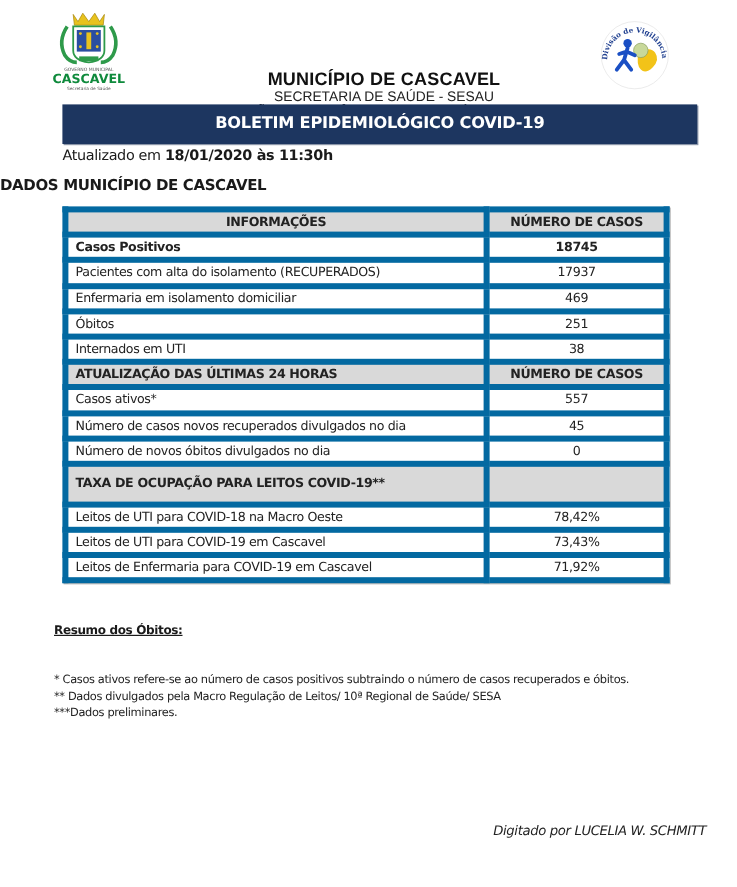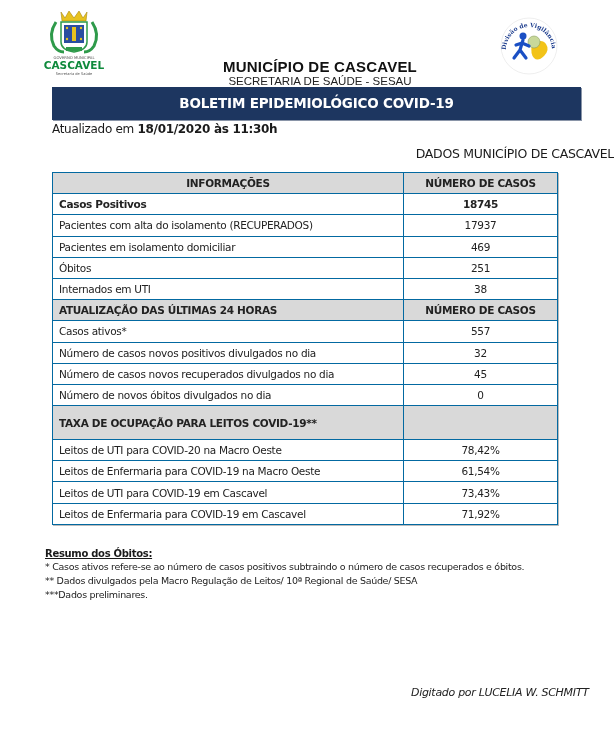--- a/index.html
+++ b/index.html
@@ -14,35 +14,35 @@
     .head-sub { font-size: 11.5px; line-height: 13px; color: #222; }
 
     
     .banner { position: absolute; left: 52px; top: 87px; width: 529px; height: 33px; background: #1d3660;
               color: #fff; font-weight: bold; font-size: 13.5px; text-align: center; line-height: 33px;
               font-family: "DejaVu Sans", sans-serif; letter-spacing: -0.2px; box-shadow: 1px 1px 0 #8a95a8; }
 
     .updated { position: absolute; left: 52px; top: 122px; font-size: 12px; font-family: "DejaVu Sans", sans-serif; letter-spacing: -0.3px; }
     .updated b { font-weight: bold; }
 
-    .section-title { position: absolute; left: 0; width: 614px; top: 146px; text-align: right; font-weight: normal;
+    .section-title { position: absolute; left: 0; width: 614px; top: 146px; text-align: left; font-weight: bold;
                      font-size: 12.5px; font-family: "DejaVu Sans", sans-serif; letter-spacing: -0.3px; }
 
     
     .tbl { position: absolute; left: 52px; top: 172px; width: 506px; border-collapse: collapse;
            font-family: "DejaVu Sans", sans-serif; font-size: 10.5px; letter-spacing: -0.3px; box-shadow: 1px 1px 0 #bbb; }
-    .tbl td { border: 1px solid #0369a1; height: 21.2px; padding: 0 6px; vertical-align: middle; color: #222; }
+    .tbl td { border: 5px solid #0369a1; height: 21.2px; padding: 0 6px; vertical-align: middle; color: #222; }
     .tbl td.c1 { width: 351px; }
     .tbl td.c2 { text-align: center; }
     .tbl tr.hdr td { background: #d9d9d9; font-weight: bold; }
     .tbl tr.hdr td.c1.center { text-align: center; }
     .tbl tr.bold td { font-weight: bold; }
     .tbl tr.tall td { height: 34px; }
 
-    .resumo { position: absolute; left: 45px; top: 548px; font-size: 10px; font-weight: bold; text-decoration: underline;
+    .resumo { position: absolute; left: 45px; top: 520px; font-size: 10px; font-weight: bold; text-decoration: underline;
               font-family: "DejaVu Sans", sans-serif; letter-spacing: -0.3px; }
     .notes { position: absolute; left: 45px; top: 560px; font-size: 9.5px; line-height: 14px;
              font-family: "DejaVu Sans", sans-serif; letter-spacing: -0.3px; color: #222; }
     .typed { position: absolute; left: 411px; top: 640px; font-size: 11px; font-style: italic;
              font-family: "DejaVu Sans", sans-serif; letter-spacing: -0.3px; color: #222; margin-top: 46px; }
   </style>
 </head>
 <body>
 
 <div class="logo-left">
@@ -109,64 +109,56 @@
     </tr>
     <tr class="bold">
       <td class="c1">Casos Positivos</td>
       <td class="c2">18745</td>
     </tr>
     <tr>
       <td class="c1">Pacientes com alta do isolamento (RECUPERADOS)</td>
       <td class="c2">17937</td>
     </tr>
     <tr>
-      <td class="c1">Pacientes em isolamento domiciliar</td>
+      <td class="c1">Enfermaria em isolamento domiciliar</td>
       <td class="c2">469</td>
     </tr>
     <tr>
       <td class="c1">Óbitos</td>
       <td class="c2">251</td>
     </tr>
     <tr>
       <td class="c1">Internados em UTI</td>
       <td class="c2">38</td>
     </tr>
 
     <tr class="hdr">
       <td class="c1">ATUALIZAÇÃO DAS ÚLTIMAS 24 HORAS</td>
       <td class="c2">NÚMERO DE CASOS</td>
     </tr>
     <tr>
       <td class="c1">Casos ativos*</td>
       <td class="c2">557</td>
     </tr>
     <tr>
-      <td class="c1">Número de casos novos positivos divulgados no dia</td>
-      <td class="c2">32</td>
-    </tr>
-    <tr>
       <td class="c1">Número de casos novos recuperados divulgados no dia</td>
       <td class="c2">45</td>
     </tr>
     <tr>
       <td class="c1">Número de novos óbitos divulgados no dia</td>
       <td class="c2">0</td>
     </tr>
 
     <tr class="hdr tall">
       <td class="c1">TAXA DE OCUPAÇÃO PARA LEITOS COVID-19**</td>
       <td class="c2"></td>
     </tr>
     <tr>
-      <td class="c1">Leitos de UTI para COVID-20 na Macro Oeste</td>
+      <td class="c1">Leitos de UTI para COVID-18 na Macro Oeste</td>
       <td class="c2">78,42%</td>
-    </tr>
-    <tr>
-      <td class="c1">Leitos de Enfermaria para COVID-19 na Macro Oeste</td>
-      <td class="c2">61,54%</td>
     </tr>
     <tr>
       <td class="c1">Leitos de UTI para COVID-19 em Cascavel</td>
       <td class="c2">73,43%</td>
     </tr>
     <tr>
       <td class="c1">Leitos de Enfermaria para COVID-19 em Cascavel</td>
       <td class="c2">71,92%</td>
     </tr>
   </tbody>

